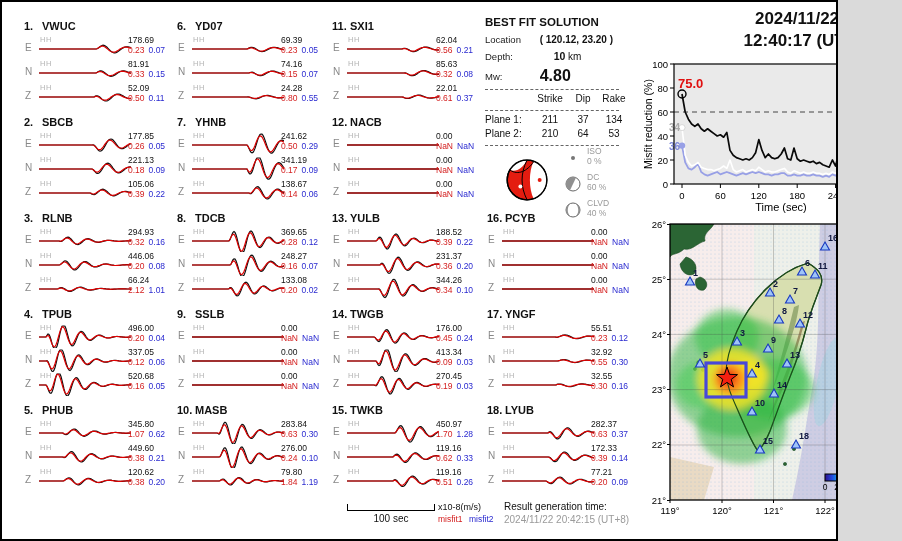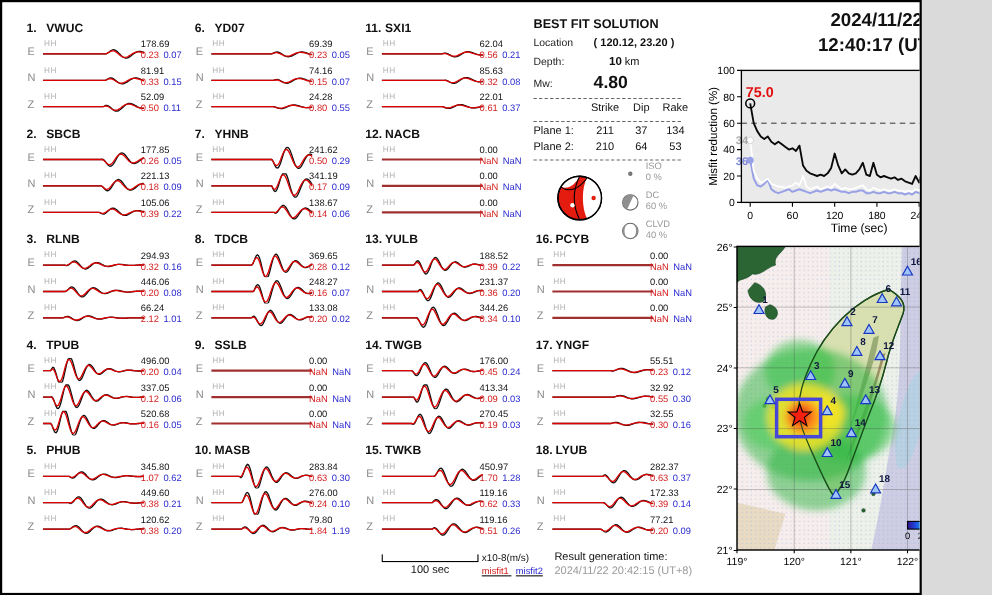--- a/index.html
+++ b/index.html
@@ -40,21 +40,21 @@
   .datebox{position:absolute;left:690px;top:6px;width:210px;text-align:center;font-size:17px;font-weight:bold;line-height:22px;}
   
   .foot-left{position:absolute;left:183px;top:498px;font-size:10.5px;line-height:13px;}
   .foot-left .sub{color:#9a9a9a;font-size:10px;}
   .scalebar{position:absolute;left:345px;top:502px;width:88px;height:6px;border-bottom:1.2px solid #000;}
   .scalebar .tick{position:absolute;width:1.2px;height:6px;background:#000;top:0;}
   .scalebar .t0{left:0;}
   .scalebar .t1{right:0;}
   .scale-label{position:absolute;left:345px;top:511px;width:88px;text-align:center;font-size:10px;}
   .units{position:absolute;left:436px;top:500px;font-size:9px;}
-  .mlegend{position:absolute;left:436px;top:512px;font-size:8.5px;text-decoration:underline;}
+  .mlegend{position:absolute;left:436px;top:512px;font-size:8.5px;}
   .foot-right{position:absolute;left:502px;top:498px;font-size:10px;line-height:13px;}
   .foot-right .sub{color:#9a9a9a;}
   svg{display:block;}
 </style>
 </head>
 <body>
 
 <div class="page">
 
   <div id="stations">

